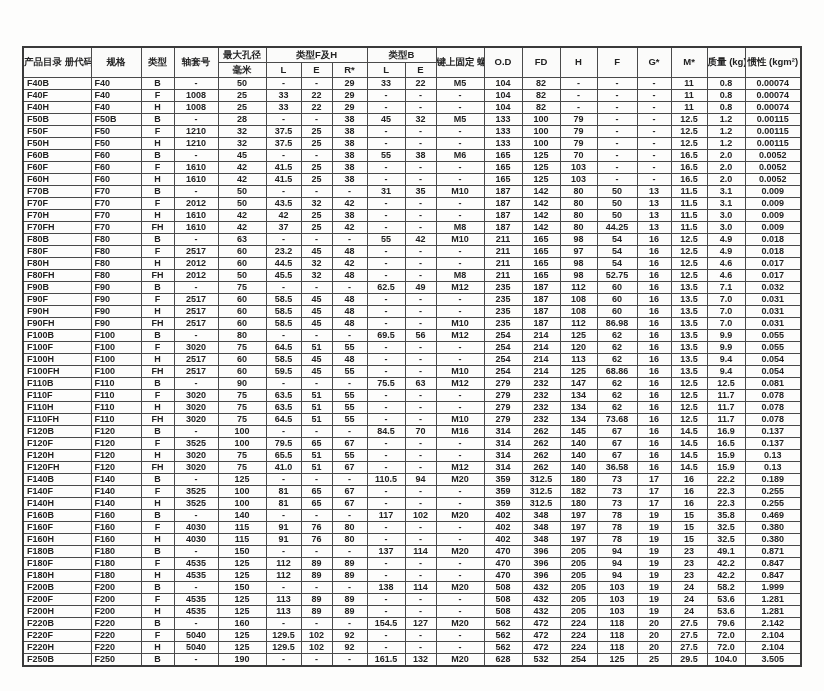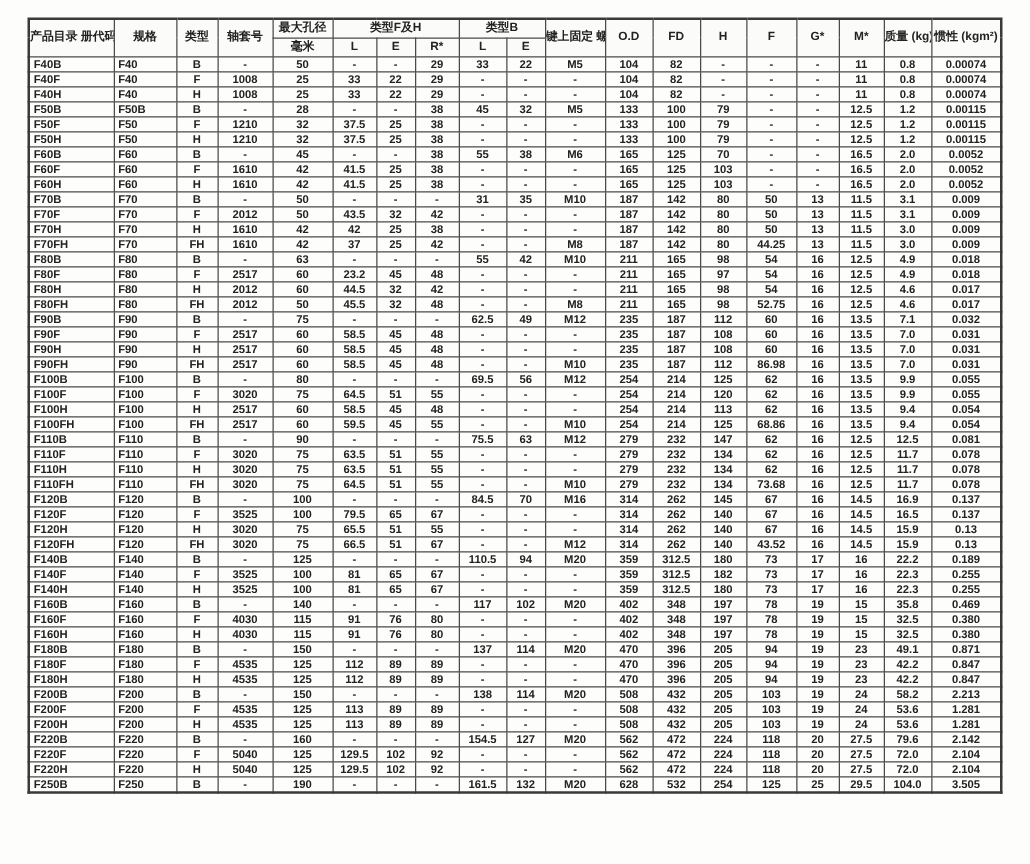--- a/index.html
+++ b/index.html
@@ -44,21 +44,21 @@
     text-align: center;
     height: 11px;
     padding: 0 1px;
     line-height: 1;
   }
   table.spec tbody tr td:first-child,
   table.spec tbody tr td:nth-child(2) {
     text-align: left;
     padding-left: 3px;
   }
-  table.spec { border: 2px solid #3a3a3a; }
+  table.spec { border: 2px solid #3a3a3a; margin-top: 32px; }
   thead tr:first-child th { border-top: 2px solid #3a3a3a; }
 </style>
 </head>
 <body>
 
 <div class="page">
   <table class="spec">
     <colgroup>
       <col style="width:68px">
         <col style="width:50px">
@@ -784,30 +784,30 @@
           <td>14.5</td>
           <td>15.9</td>
           <td>0.13</td>
         </tr>
         <tr>
           <td>F120FH</td>
           <td>F120</td>
           <td>FH</td>
           <td>3020</td>
           <td>75</td>
-          <td>66.5</td>
+          <td>41.0</td>
           <td>51</td>
           <td>67</td>
           <td>-</td>
           <td>-</td>
           <td>M12</td>
           <td>314</td>
           <td>262</td>
           <td>140</td>
-          <td>43.52</td>
+          <td>36.58</td>
           <td>16</td>
           <td>14.5</td>
           <td>15.9</td>
           <td>0.13</td>
         </tr>
         <tr>
           <td>F140B</td>
           <td>F140</td>
           <td>B</td>
           <td>-</td>
@@ -1007,21 +1007,21 @@
           <td>138</td>
           <td>114</td>
           <td>M20</td>
           <td>508</td>
           <td>432</td>
           <td>205</td>
           <td>103</td>
           <td>19</td>
           <td>24</td>
           <td>58.2</td>
-          <td>2.213</td>
+          <td>1.999</td>
         </tr>
         <tr>
           <td>F200F</td>
           <td>F200</td>
           <td>F</td>
           <td>4535</td>
           <td>125</td>
           <td>113</td>
           <td>89</td>
           <td>89</td>

